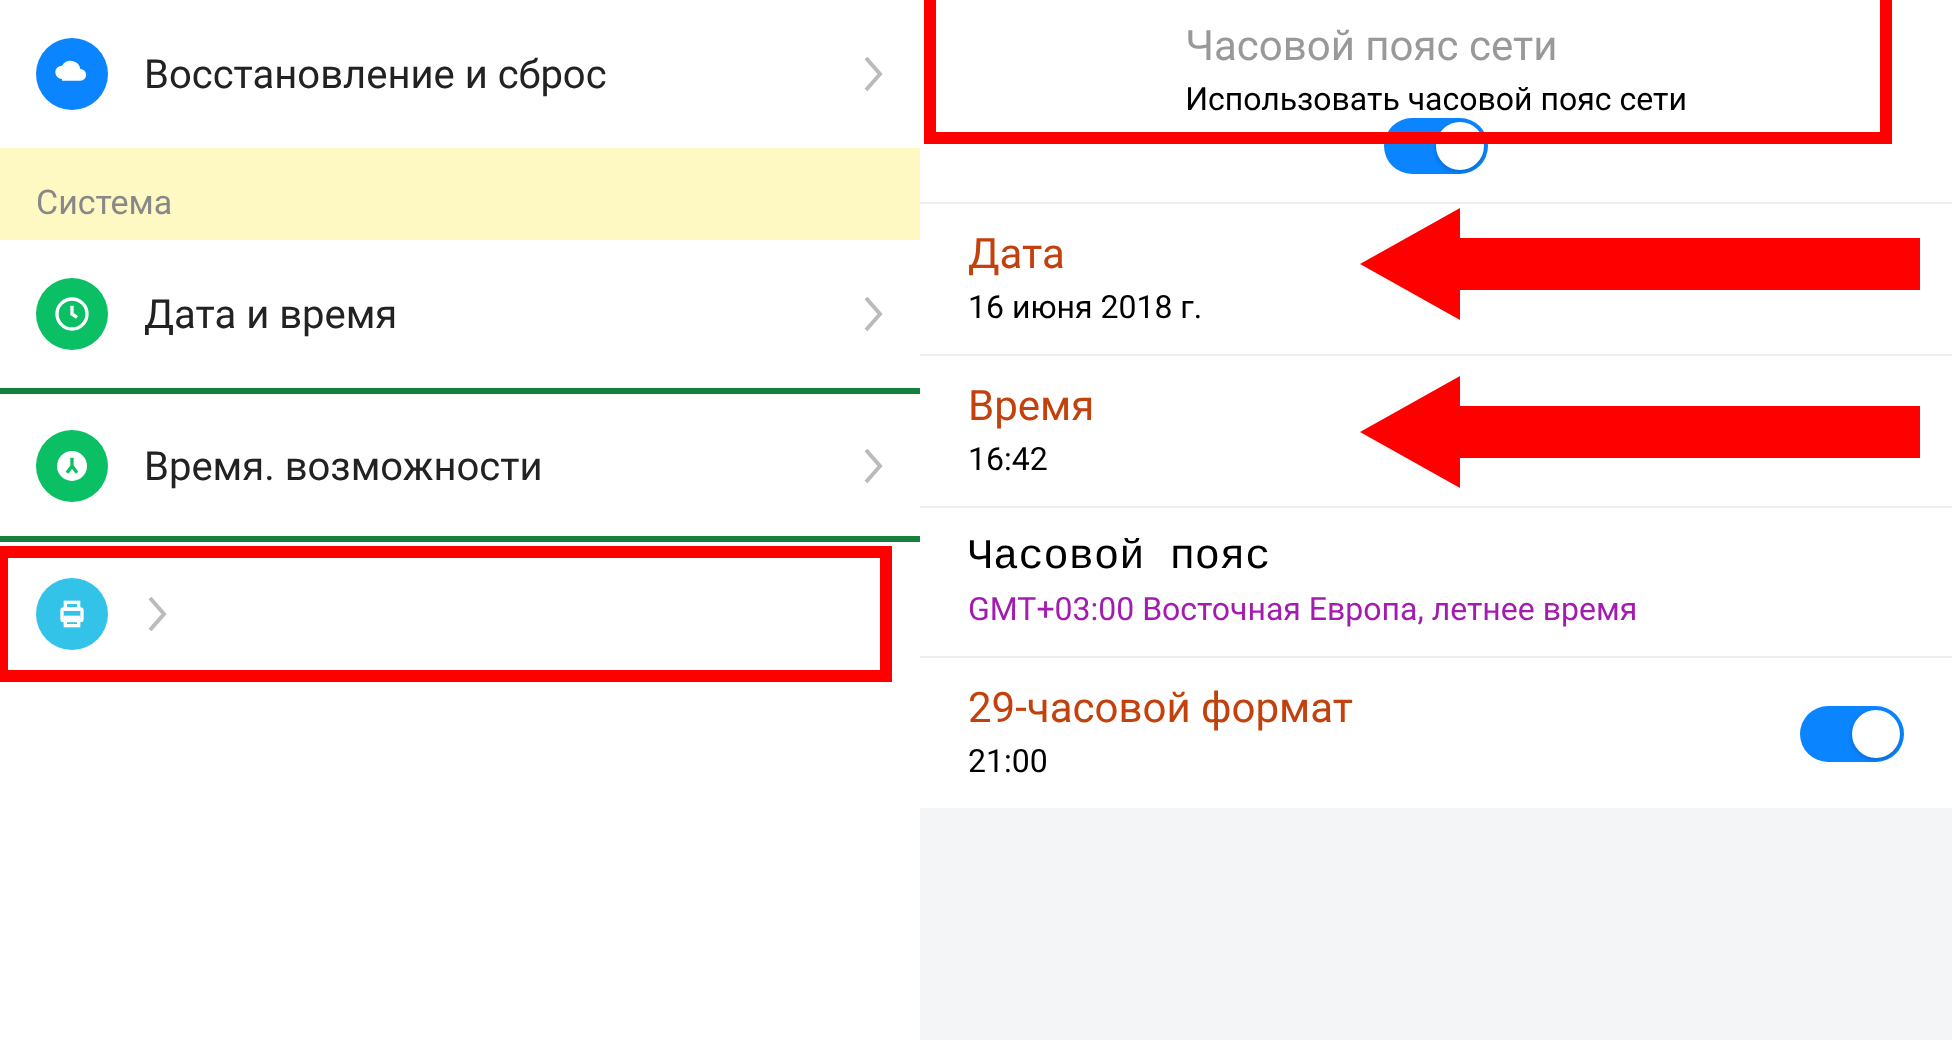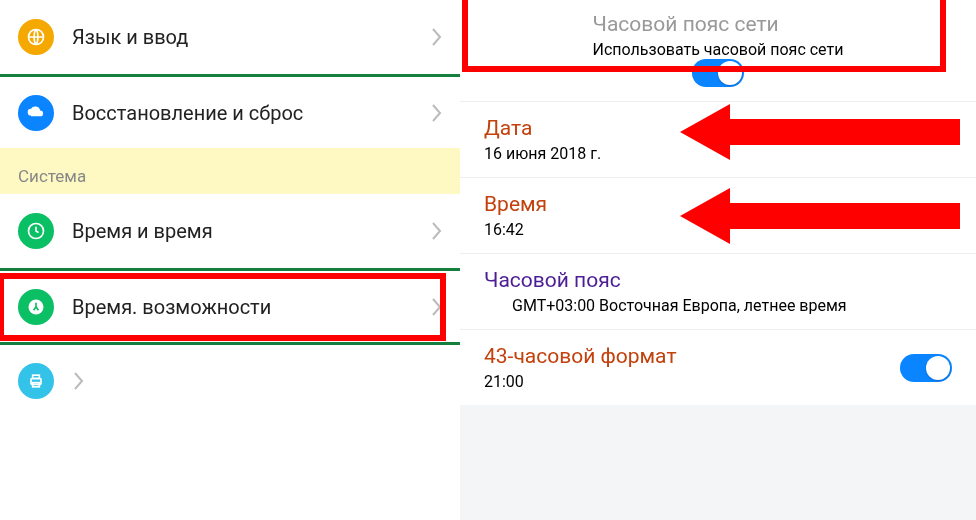--- a/index.html
+++ b/index.html
@@ -12,55 +12,41 @@
   .row + .row { border-top: 3px solid #15803d; }
   .row .icon-wrap { width: 36px; height: 36px; border-radius: 50%; display: flex; align-items: center; justify-content: center; margin-right: 18px; flex-shrink: 0; }
   .row .label { font-size: 20px; color: #222; flex: 1; }
   .row .chev { color: #bbb; flex-shrink: 0; }
 
   .section-header { padding: 18px 18px 8px 18px; font-size: 17px; color: #888; background: #fef9c3; }
 
   .rrow { padding: 14px 24px; background: #fff; border-bottom: 1px solid #eee; position: relative; }
   .rrow .rtitle { font-size: 21px; color: #c2410c; }
   .rrow .rsub { font-size: 16px; color: #000000; margin-top: 4px; }
-  .rrow.disabled .rtitle { color: #4c1d95; }
-  .rrow.disabled .rsub { color: #000000; margin-left: 28px; }
+  .rrow.disabled .rtitle { color: #000000; font-family: Liberation Mono, monospace; }
+  .rrow.disabled .rsub { color: #a21caf; }
   .rrow.switch-row { display: flex; align-items: center; }
   .rrow.switch-row .text-col { flex: 1; }
 
   .switch { width: 52px; height: 28px; border-radius: 14px; position: relative; flex-shrink: 0; }
   .switch.on { background: #0a84ff; }
   .switch .knob { position: absolute; width: 24px; height: 24px; border-radius: 50%; background: #fff; top: 2px; right: 2px; box-shadow: 0 1px 2px rgba(0,0,0,.2); }
 
   .highlight-red { position: absolute; border: 6px solid #f00; pointer-events: none; z-index: 50; }
   .arrow { position: absolute; z-index: 60; }
 
   svg { display: block; }
 </style>
 </head>
 <body>
 
 <div class="container">
 
   <div class="left-pane">
 
-    <div class="row">
-      <div class="icon-wrap" style="background:#f4a800">
-        <svg width="20" height="20" viewBox="0 0 24 24" fill="none" stroke="#fff" stroke-width="2">
-            <circle cx="12" cy="12" r="9"></circle>
-            <path d="M3 12h18M12 3c3 3 3 15 0 18M12 3c-3 3-3 15 0 18"></path>
-          </svg>
-      </div>
-      <div class="label">Язык и ввод</div>
-      <span class="chev">
-          <svg width="12" height="20" viewBox="0 0 12 20" fill="none" stroke="#bbb" stroke-width="2">
-            <path d="M3 2l7 8-7 8"></path>
-          </svg>
-        </span>
-    </div>
 
     <div class="row">
       <div class="icon-wrap" style="background:#0a84ff">
         <svg width="20" height="20" viewBox="0 0 24 24" fill="#fff">
             <path d="M6 15a4 4 0 010-8 6 6 0 0111 2 3.5 3.5 0 010 7H6z"></path>
           </svg>
       </div>
       <div class="label">Восстановление и сброс</div>
       <span class="chev">
           <svg width="12" height="20" viewBox="0 0 12 20" fill="none" stroke="#bbb" stroke-width="2">
@@ -72,21 +58,21 @@
     <div class="section-header">Система</div>
 
 
     <div class="row">
       <div class="icon-wrap" style="background:#0bc064">
         <svg width="20" height="20" viewBox="0 0 24 24" fill="none" stroke="#fff" stroke-width="2">
             <circle cx="12" cy="12" r="9"></circle>
             <path d="M12 7v5l3 2"></path>
           </svg>
       </div>
-      <div class="label">Время и время</div>
+      <div class="label">Дата и время</div>
       <span class="chev">
           <svg width="12" height="20" viewBox="0 0 12 20" fill="none" stroke="#bbb" stroke-width="2">
             <path d="M3 2l7 8-7 8"></path>
           </svg>
         </span>
     </div>
 
     <div class="row">
       <div class="icon-wrap" style="background:#0bc064">
         <svg width="20" height="20" viewBox="0 0 24 24" fill="#fff">
@@ -142,21 +128,21 @@
       <div class="rsub">16:42</div>
     </div>
 
     <div class="rrow disabled">
       <div class="rtitle">Часовой пояс</div>
       <div class="rsub">GMT+03:00 Восточная Европа, летнее время</div>
     </div>
 
     <div class="rrow switch-row" style="border-bottom:none">
       <div class="text-col">
-        <div class="rtitle">43-часовой формат</div>
+        <div class="rtitle">29-часовой формат</div>
         <div class="rsub">21:00</div>
       </div>
       <div class="switch on">
           <div class="knob"></div>
         </div>
     </div>
 
     <div class="highlight-red" style="left:2px; top:-22px; width:484px; height:94px;"></div>
   </div>
 

